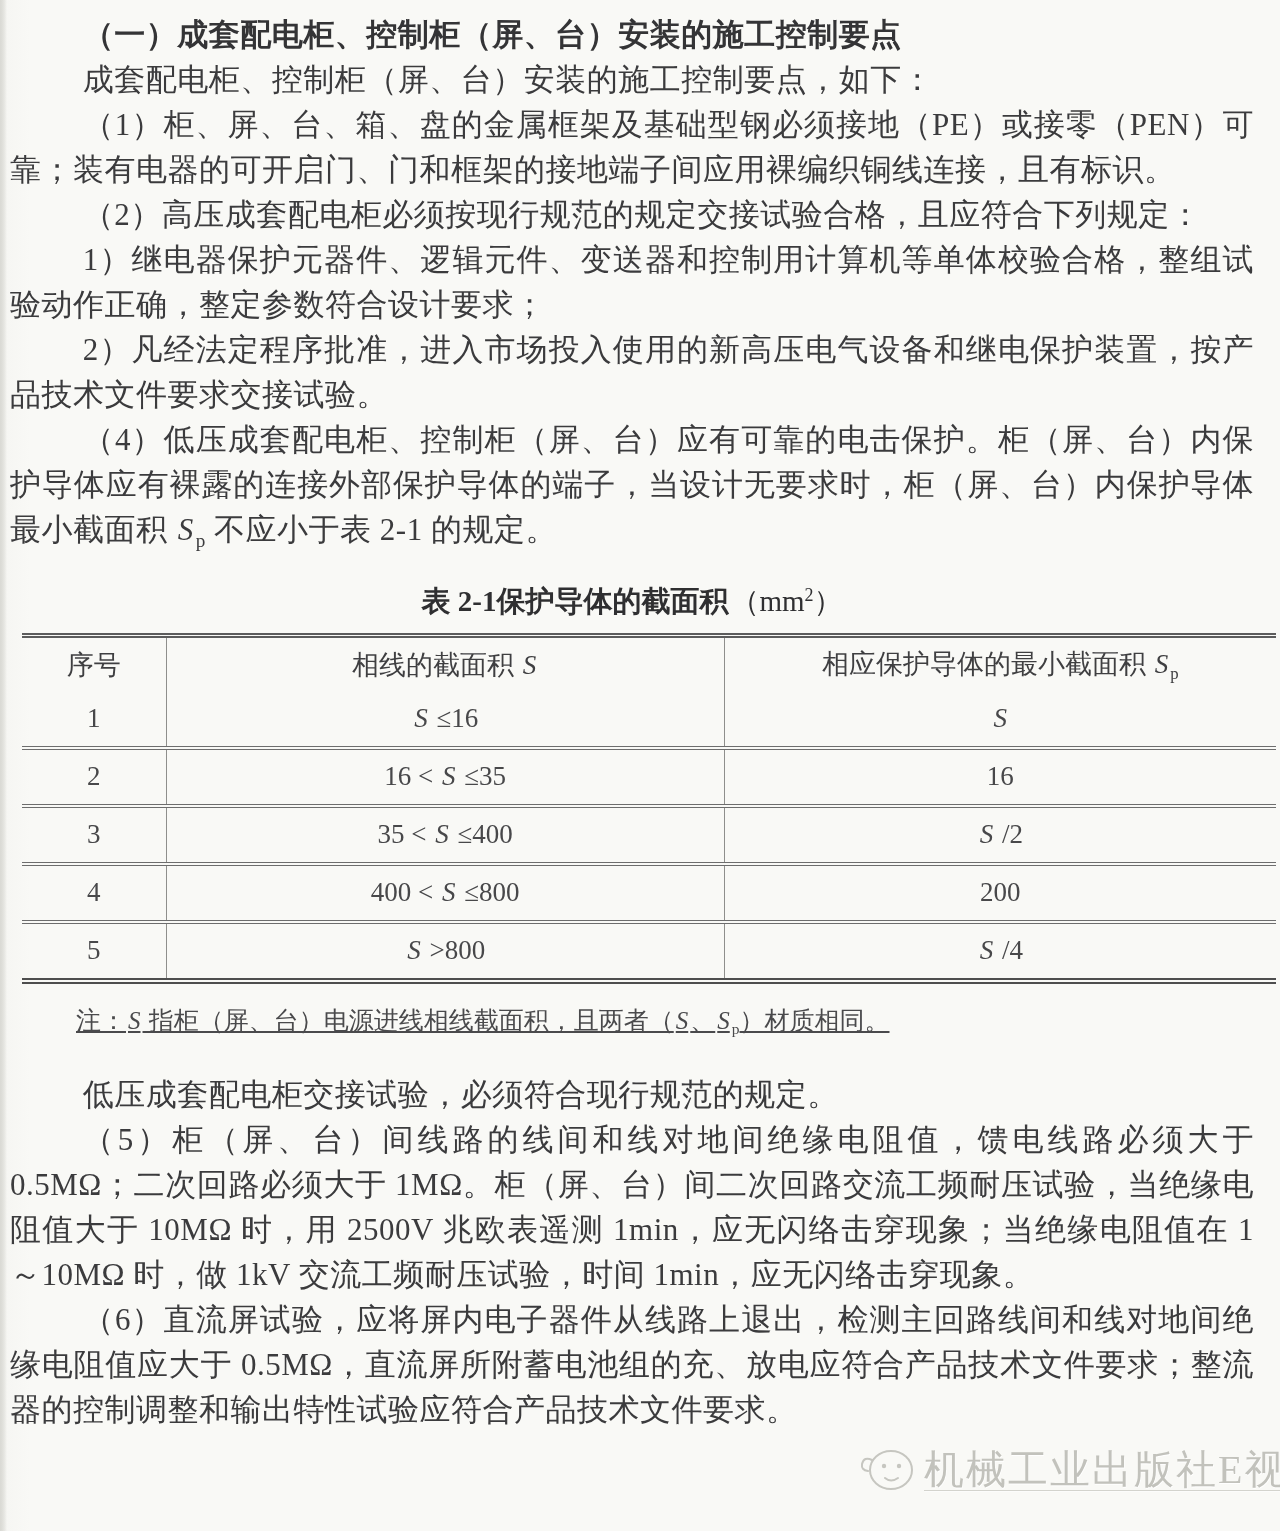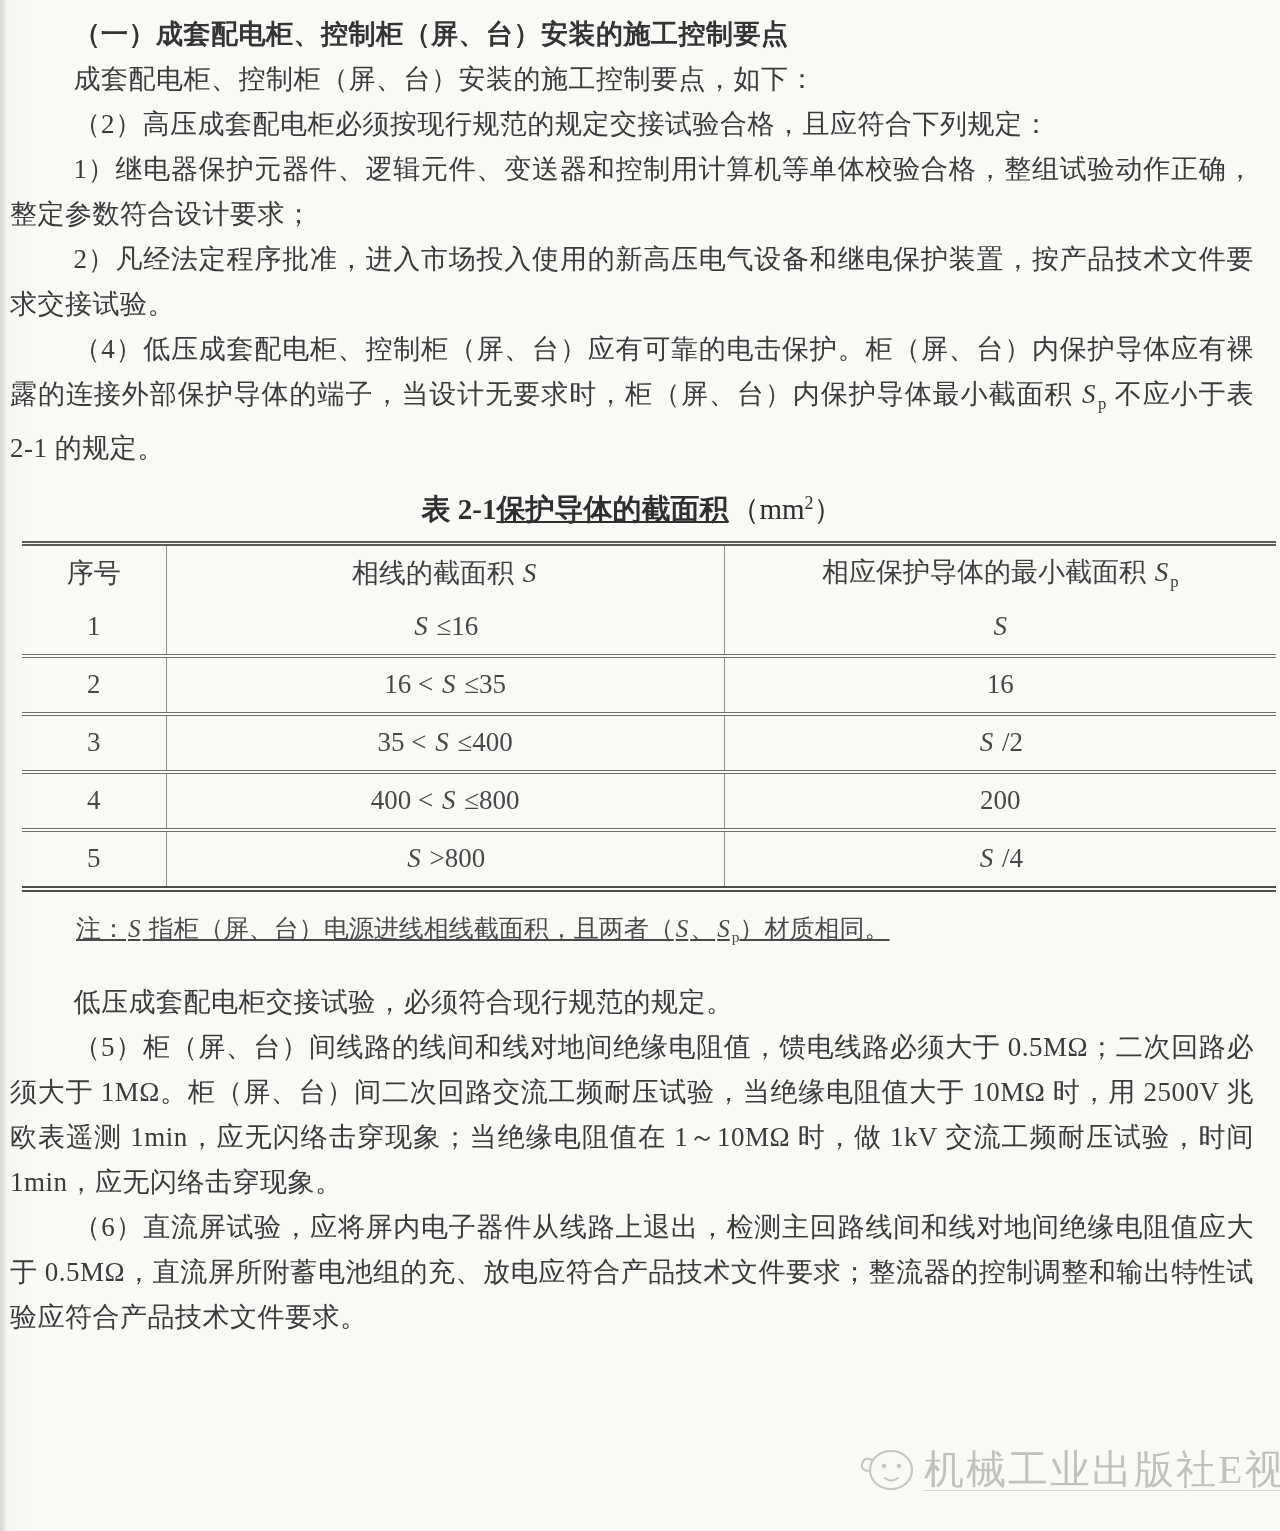--- a/index.html
+++ b/index.html
@@ -13,40 +13,40 @@
   }
   .page {
     position: relative;
     box-sizing: border-box;
     width: 1280px; height: 1531px;
     padding: 12px 26px 0 10px;
     background: linear-gradient(90deg, #e6e6e1 0px, #f6f6f3 7px, #f9f9f6 30px);
   }
   p.par {
     margin: 0;
-    font-size: 27px;
+    font-size: 31px;
     line-height: 45px;
     text-align: justify;
     text-indent: 2.35em;
     letter-spacing: 0.5px;
   }
   p.heading { font-weight: 700; color: #343436; }
   .mvar, i { font-style: italic; font-family: "Liberation Serif", serif; padding: 0 2px; }
   sub { font-size: 0.62em; vertical-align: -0.35em; }
   sup { font-size: 0.62em; vertical-align: 0.55em; }
 
   .table-caption {
     margin-top: 10px;
     height: 44px; line-height: 44px;
     text-align: center;
     font-size: 29px;
     color: #2f2f31;
   }
   .table-caption .cap-label { font-weight: 700; }
-  .table-caption .cap-title { font-weight: 700; text-decoration: underline; }
+  .table-caption .cap-title { font-weight: 700; }
   .table-caption .cap-unit  { font-weight: 400; margin-left: 2px; }
 
   table.spec {
     margin-top: 16px;
     margin-left: 12px;
     width: 1254px;
     border-collapse: collapse;
     table-layout: fixed;
     border-top: 5px double #5c5c5c;
     border-bottom: 6px double #4e4e4e;
@@ -104,20 +104,21 @@
   }
 </style>
 </head>
 <body>
 
 <div class="page">
   <div class="edge-shade"></div>
 
   <p class="par heading">（一）成套配电柜、控制柜（屏、台）安装的施工控制要点</p>
   <p class="par">成套配电柜、控制柜（屏、台）安装的施工控制要点，如下：</p>
+  <p class="par">（1）柜、屏、台、箱、盘的金属框架及基础型钢必须接地（PE）或接零（PEN）可靠；装有电器的可开启门、门和框架的接地端子间应用裸编织铜线连接，且有标识。</p>
   <p class="par">（2）高压成套配电柜必须按现行规范的规定交接试验合格，且应符合下列规定：</p>
   <p class="par">1）继电器保护元器件、逻辑元件、变送器和控制用计算机等单体校验合格，整组试验动作正确，整定参数符合设计要求；</p>
   <p class="par">2）凡经法定程序批准，进入市场投入使用的新高压电气设备和继电保护装置，按产品技术文件要求交接试验。</p>
   <p class="par">（4）低压成套配电柜、控制柜（屏、台）应有可靠的电击保护。柜（屏、台）内保护导体应有裸露的连接外部保护导体的端子，当设计无要求时，柜（屏、台）内保护导体最小截面积 <i class="mvar">S</i><sub>p</sub> 不应小于表 2-1 的规定。</p>
 
   <div class="table-caption">
     <span class="cap-label">表 2-1</span><span class="cap-title">保护导体的截面积</span><span class="cap-unit">（mm<sup>2</sup>）</span>
   </div>
 
   <table class="spec">

